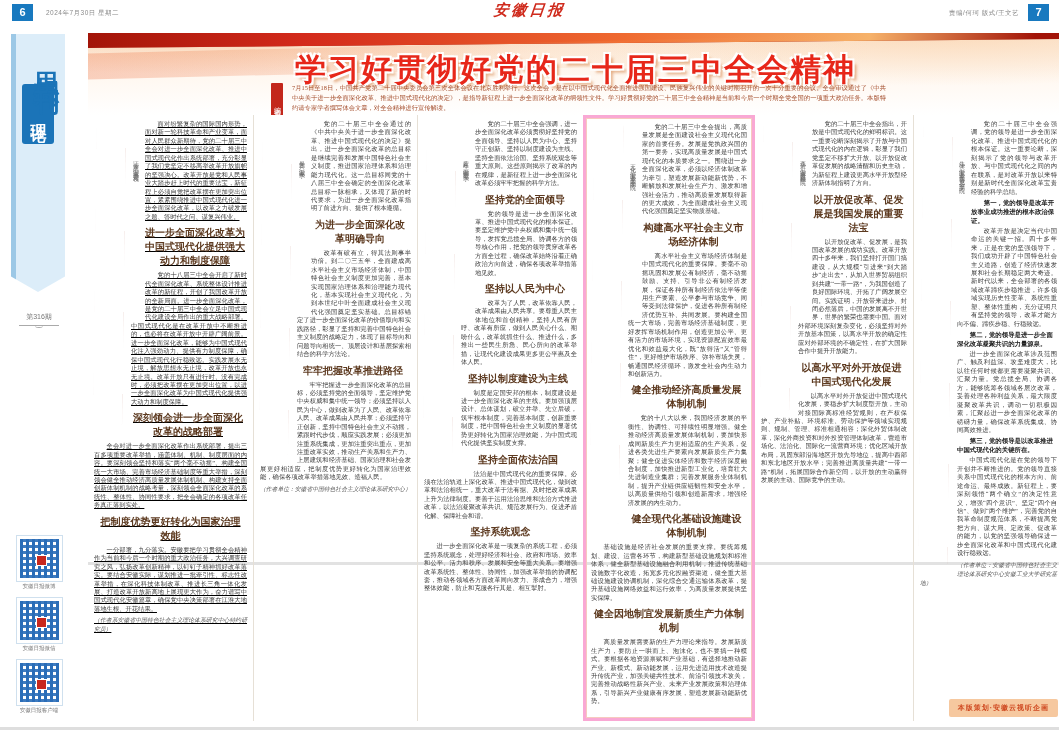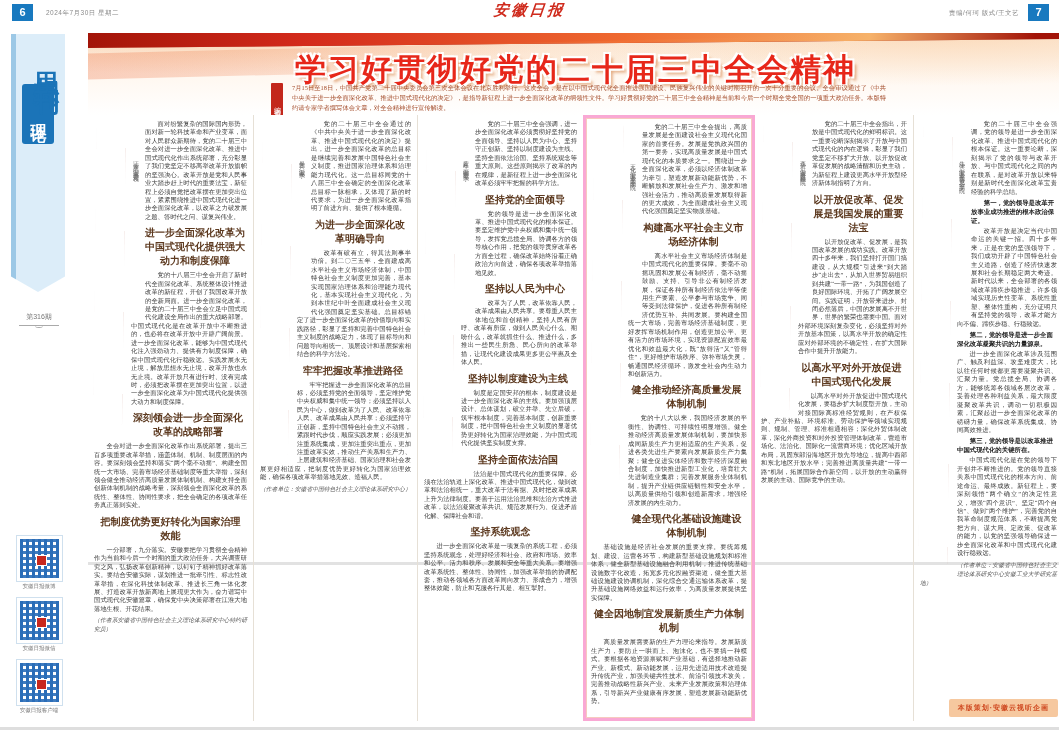--- a/index.html
+++ b/index.html
@@ -50,21 +50,21 @@
     transform:rotate(-1.4deg); }
   .banner-title { position:absolute; top:16px; left:0; width:100%; text-align:center; font-size:31px; font-weight:bold; color:#e7271a; letter-spacing:2px; z-index:2;
     text-shadow:-2px -2px 0 #fff, 2px -2px 0 #fff, -2px 2px 0 #fff, 2px 2px 0 #fff, 4px 4px 3px rgba(205,110,40,.55); }
   .ed-note { position:absolute; top:50px; left:183px; width:615px; display:flex; z-index:2; }
   .note-tag { flex:0 0 12px; height:42px; background:#c3271b; color:#fff; writing-mode:vertical-rl; font-size:7px; letter-spacing:2px; display:flex; align-items:center; justify-content:center; border-radius:1px; }
   .note-text { margin-left:9px; font-size:6.3px; line-height:1.62; color:#a24a28; text-align:justify; font-family:"Liberation Serif",serif; }
 
   
   .cols { position:absolute; top:82px; left:0; width:975px; height:606px; display:flex; }
   .col { position:relative; height:100%; overflow:hidden; padding:5px 6px 4px; border-left:1px solid #e6e0d6; }
-  .col:first-child { border-left:none; }
+  .col:first-child { border-left:none;text-decoration:underline; }
   .c1 { width:165px; } .c2 { width:164px; } .c3 { width:166px; }
   .c4 { width:172px; border:3px solid #f9a8d4; box-shadow:0 0 0 1px #f6cabf inset; padding:5px 5px 4px; }
   .c5 { width:158px; border-left:none; } .c6 { width:150px; }
 
   .ribbon { float:left; width:29px; margin:2px 7px 6px 1px; position:relative;
     background:linear-gradient(180deg,#f督 0%,#f0развития 0%), linear-gradient(180deg,#f2744e 0%, #dd3018 20%, #c01b0d 100%);
     box-shadow:3px 3px 5px rgba(150,40,20,.35);
     clip-path:polygon(0 1.2%,100% 0,100% 100%,0 98.5%);
     display:flex; align-items:flex-start; justify-content:center; padding:12px 0 14px; transform:rotate(.7deg); }
   .ribbon span { writing-mode:vertical-rl; color:#fff; font-weight:bold; }

